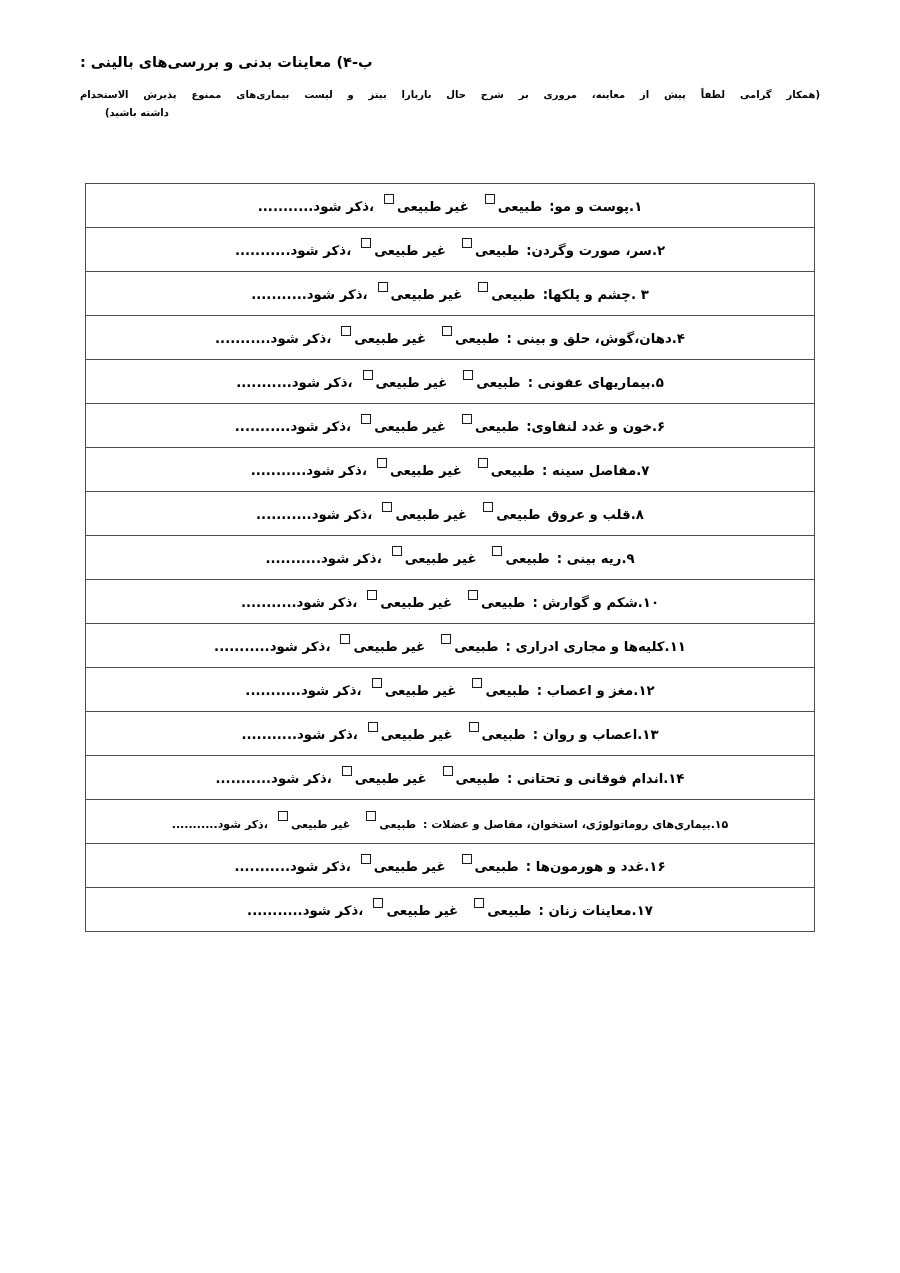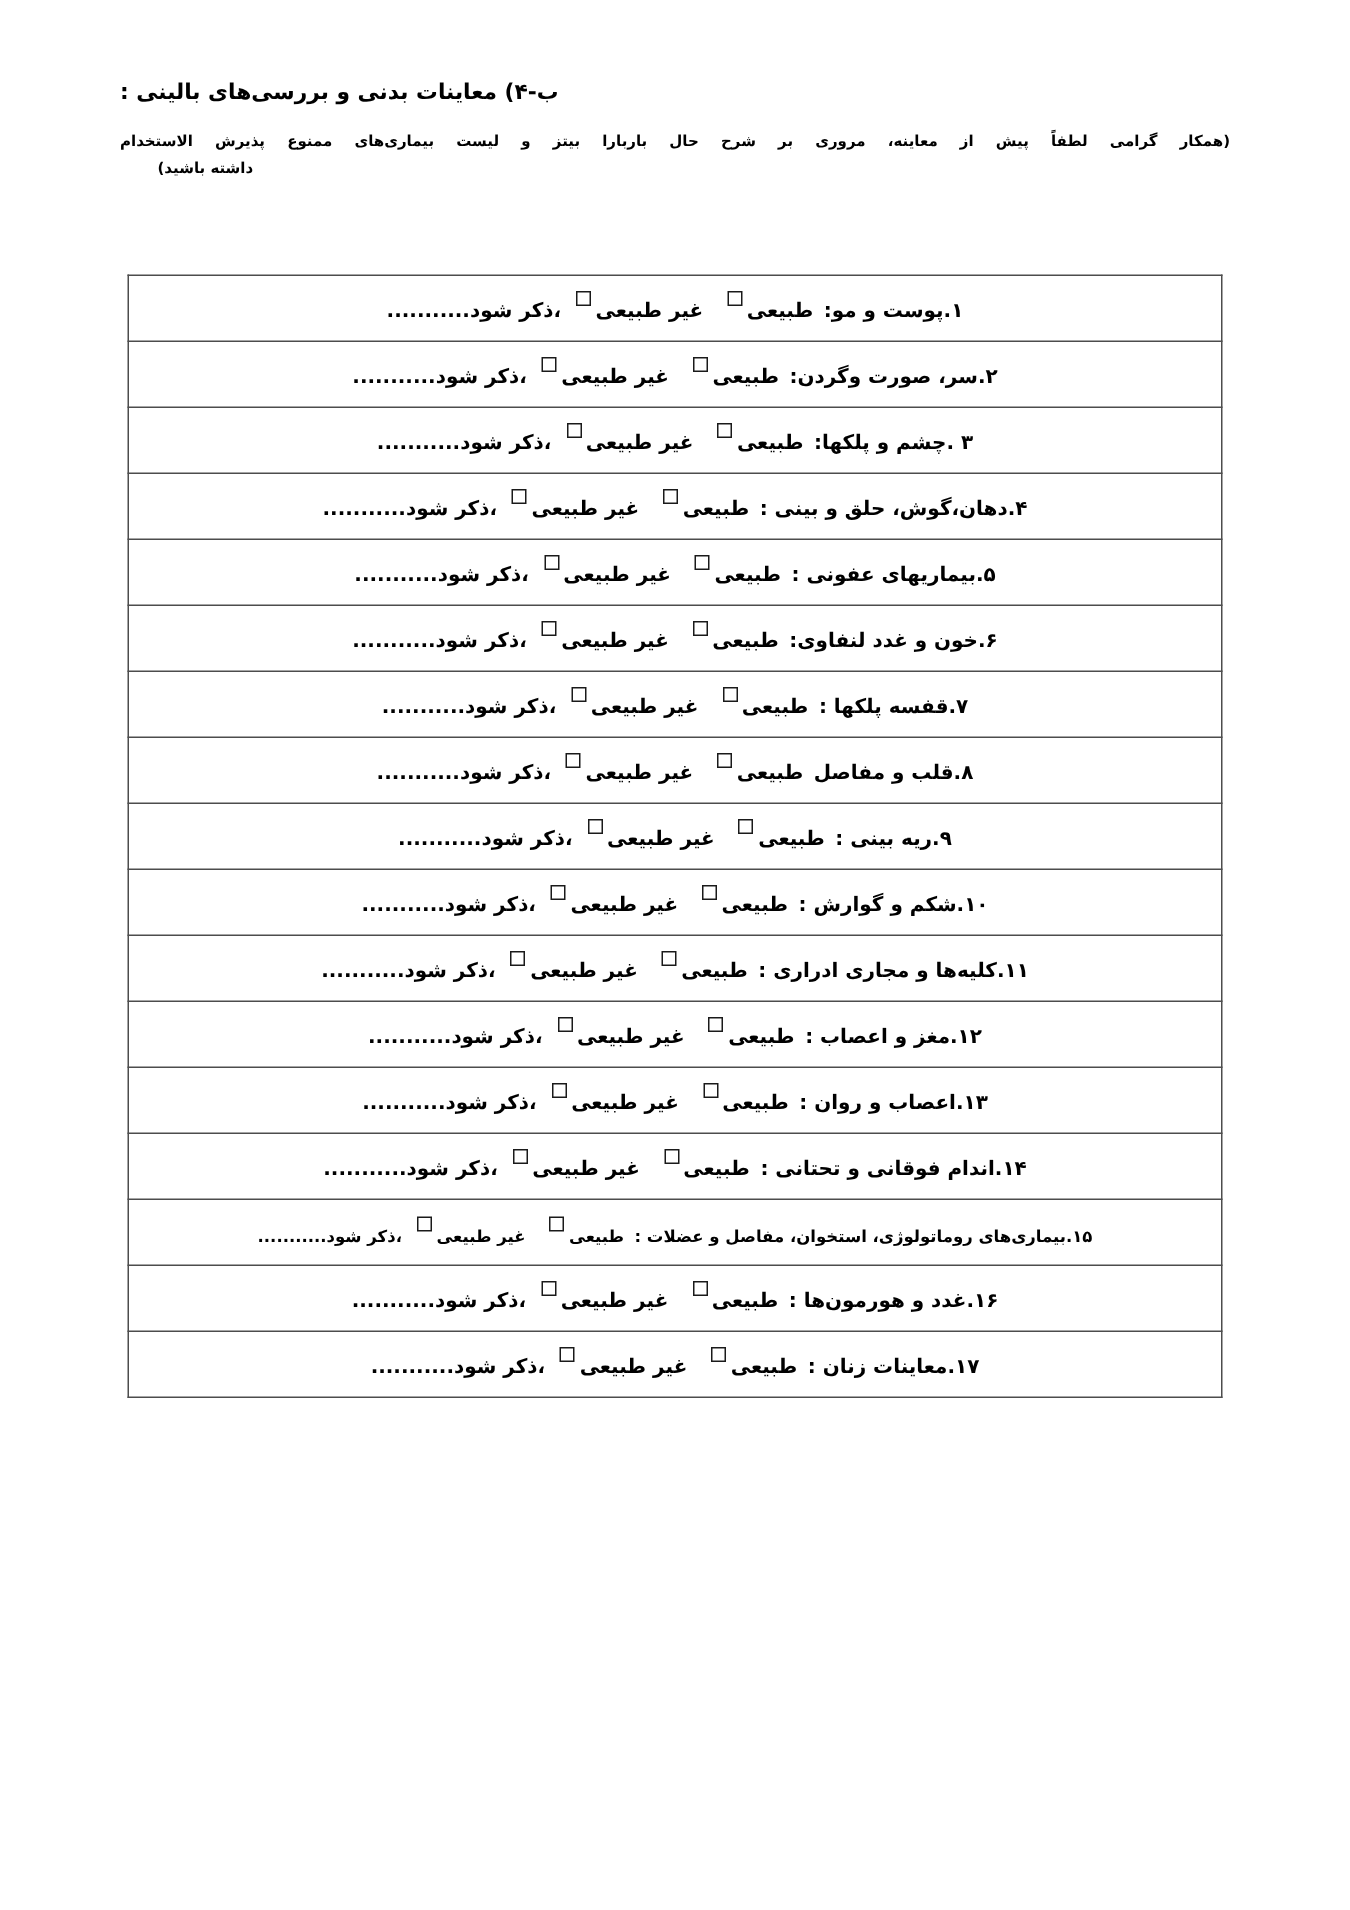--- a/index.html
+++ b/index.html
@@ -193,26 +193,26 @@
             <span class="row-line"><span class="idx">۵.</span><span class="lbl">بیماریهای عفونی :</span><span class="gap-sm"></span><span class="opt-normal">طبیعی</span><span class="checkbox"></span><span class="gap-md"></span><span class="opt-abnormal">غیر طبیعی</span><span class="checkbox"></span><span class="gap-sm"></span><span class="note">،ذکر شود</span><span class="dots">...........</span></span>
           </td>
         </tr>
         <tr>
           <td>
             <span class="row-line"><span class="idx">۶.</span><span class="lbl">خون و غدد لنفاوی:</span><span class="gap-sm"></span><span class="opt-normal">طبیعی</span><span class="checkbox"></span><span class="gap-md"></span><span class="opt-abnormal">غیر طبیعی</span><span class="checkbox"></span><span class="gap-sm"></span><span class="note">،ذکر شود</span><span class="dots">...........</span></span>
           </td>
         </tr>
         <tr>
           <td>
-            <span class="row-line"><span class="idx">۷.</span><span class="lbl">قفسه پلکها :</span><span class="gap-sm"></span><span class="opt-normal">طبیعی</span><span class="checkbox"></span><span class="gap-md"></span><span class="opt-abnormal">غیر طبیعی</span><span class="checkbox"></span><span class="gap-sm"></span><span class="note">،ذکر شود</span><span class="dots">...........</span></span>
-          </td>
-        </tr>
-        <tr>
-          <td>
-            <span class="row-line"><span class="idx">۸.</span><span class="lbl">قلب و مفاصل</span><span class="gap-sm"></span><span class="opt-normal">طبیعی</span><span class="checkbox"></span><span class="gap-md"></span><span class="opt-abnormal">غیر طبیعی</span><span class="checkbox"></span><span class="gap-sm"></span><span class="note">،ذکر شود</span><span class="dots">...........</span></span>
+            <span class="row-line"><span class="idx">۷.</span><span class="lbl">مفاصل سینه :</span><span class="gap-sm"></span><span class="opt-normal">طبیعی</span><span class="checkbox"></span><span class="gap-md"></span><span class="opt-abnormal">غیر طبیعی</span><span class="checkbox"></span><span class="gap-sm"></span><span class="note">،ذکر شود</span><span class="dots">...........</span></span>
+          </td>
+        </tr>
+        <tr>
+          <td>
+            <span class="row-line"><span class="idx">۸.</span><span class="lbl">قلب و عروق</span><span class="gap-sm"></span><span class="opt-normal">طبیعی</span><span class="checkbox"></span><span class="gap-md"></span><span class="opt-abnormal">غیر طبیعی</span><span class="checkbox"></span><span class="gap-sm"></span><span class="note">،ذکر شود</span><span class="dots">...........</span></span>
           </td>
         </tr>
         <tr>
           <td>
             <span class="row-line"><span class="idx">۹.</span><span class="lbl">ریه بینی :</span><span class="gap-sm"></span><span class="opt-normal">طبیعی</span><span class="checkbox"></span><span class="gap-md"></span><span class="opt-abnormal">غیر طبیعی</span><span class="checkbox"></span><span class="gap-sm"></span><span class="note">،ذکر شود</span><span class="dots">...........</span></span>
           </td>
         </tr>
         <tr>
           <td>
             <span class="row-line"><span class="idx">۱۰.</span><span class="lbl">شکم و گوارش :</span><span class="gap-sm"></span><span class="opt-normal">طبیعی</span><span class="checkbox"></span><span class="gap-md"></span><span class="opt-abnormal">غیر طبیعی</span><span class="checkbox"></span><span class="gap-sm"></span><span class="note">،ذکر شود</span><span class="dots">...........</span></span>

